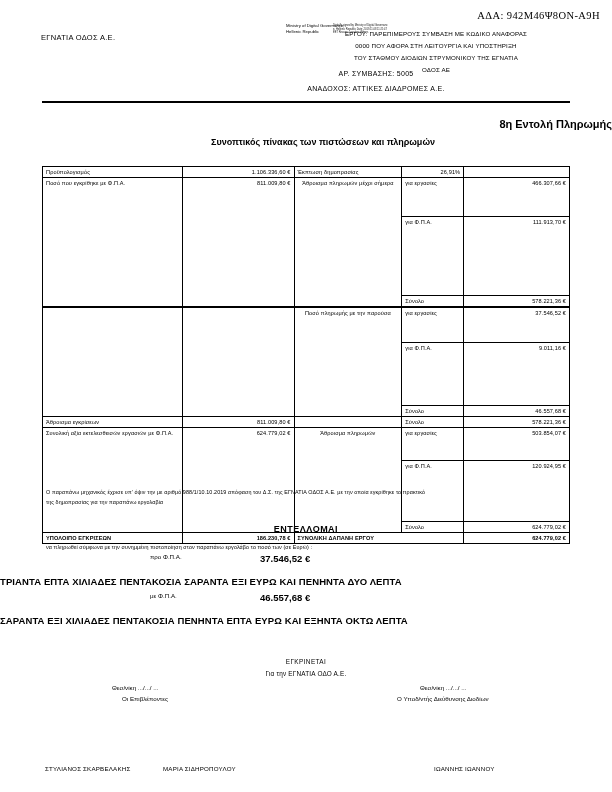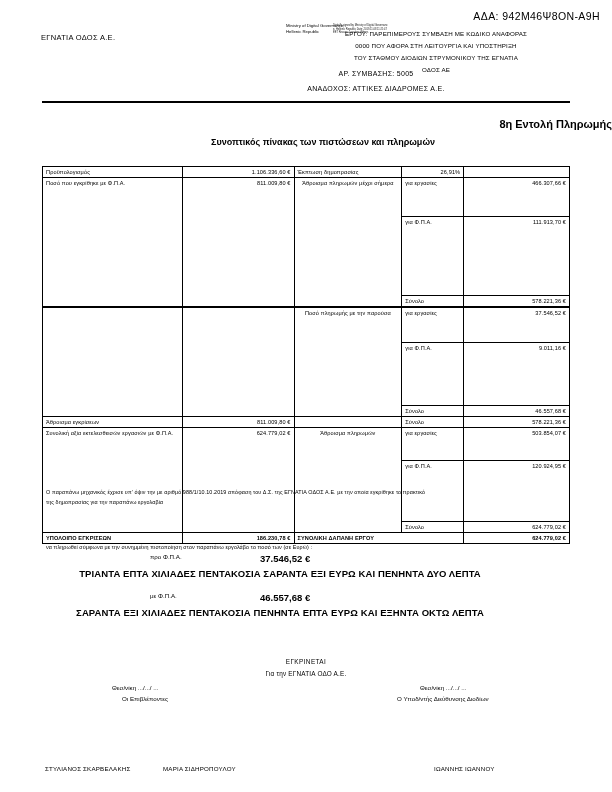--- a/index.html
+++ b/index.html
@@ -17,20 +17,21 @@
   }
   .page { position: relative; width: 612px; height: 792px; }
 
   
   .ada-line {
     position: absolute;
     top: 10px; right: 12px;
     font-size: 10.5px;
     letter-spacing: .4px;
     white-space: nowrap;
+    font-family: Liberation Serif, serif;
   }
   .company-left {
     position: absolute;
     top: 33px; left: 41px;
     font-size: 7.5px;
     letter-spacing: .3px;
     white-space: nowrap;
   }
   .sign-stamp {
     position: absolute;
@@ -149,24 +150,24 @@
   }
   .amt-value {
     position: absolute;
     left: 260px;
     font-size: 9.5px;
     font-weight: bold;
   }
   .amt-words {
     position: absolute;
     left: 0; width: 560px;
-    text-align: center;
     font-size: 9.5px;
     font-weight: bold;
     letter-spacing: .1px;
+    margin-top: 8px;
   }
 
   
   .approve {
     position: absolute;
     top: 658px; left: 0; width: 612px;
     text-align: center;
     font-size: 6.4px;
     letter-spacing: .4px;
   }
@@ -303,20 +304,21 @@
         <td class="num">624.779,02 €</td>
       </tr>
     </tbody>
   </table>
 
   <div class="note">
     <div>Ο παραπάνω μηχανικός έχρισε υπ' όψιν την με αριθμό 988/1/10.10.2019 απόφαση του Δ.Σ. της ΕΓΝΑΤΙΑ ΟΔΟΣ Α.Ε. με την οποία εγκρίθηκε το πρακτικό</div>
     <div>της δημοπρασίας για την παραπάνω εργολαβία</div>
   </div>
 
+  <div class="entellomai">ΕΝΤΕΛΛΟΜΑΙ</div>
   <div class="pay-intro">να πληρωθεί σύμφωνα με την συνημμένη πιστοποίηση στον παραπάνω εργολάβο  το ποσό των (σε Ευρώ) :</div>
 
   <div class="amt-row" style="top:553px">
     <span class="amt-label">προ Φ.Π.Α.</span>
     <span class="amt-value">37.546,52 €</span>
   </div>
   <div class="amt-words" style="top:568px">ΤΡΙΑΝΤΑ ΕΠΤΑ ΧΙΛΙΑΔΕΣ ΠΕΝΤΑΚΟΣΙΑ ΣΑΡΑΝΤΑ ΕΞΙ ΕΥΡΩ ΚΑΙ ΠΕΝΗΝΤΑ ΔΥΟ ΛΕΠΤΑ</div>
 
   <div class="amt-row" style="top:592px">
     <span class="amt-label">με Φ.Π.Α.</span>

